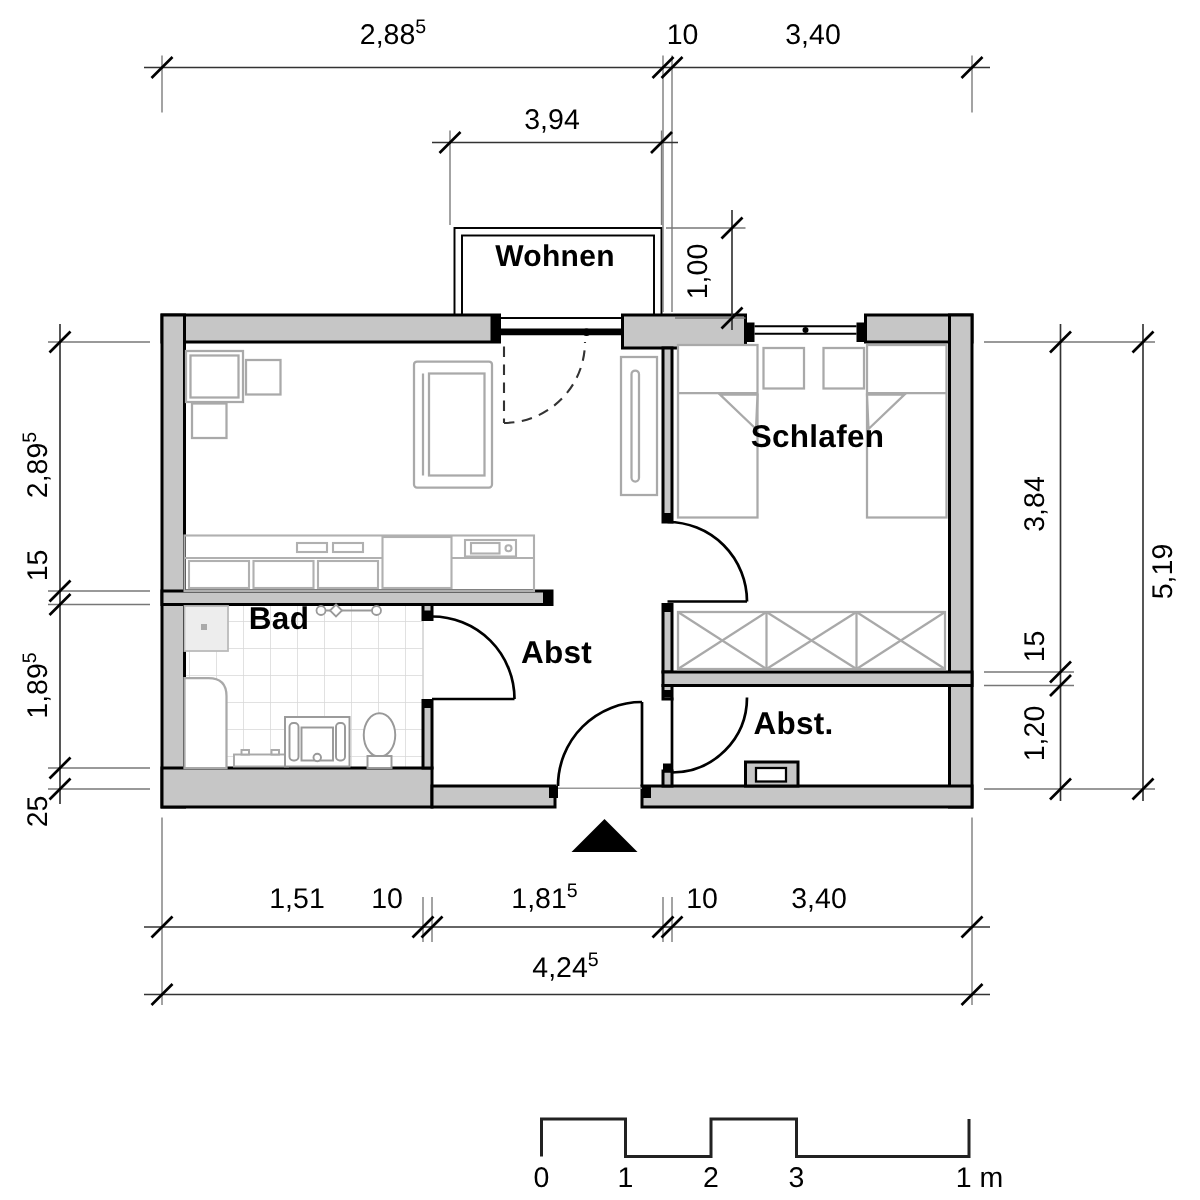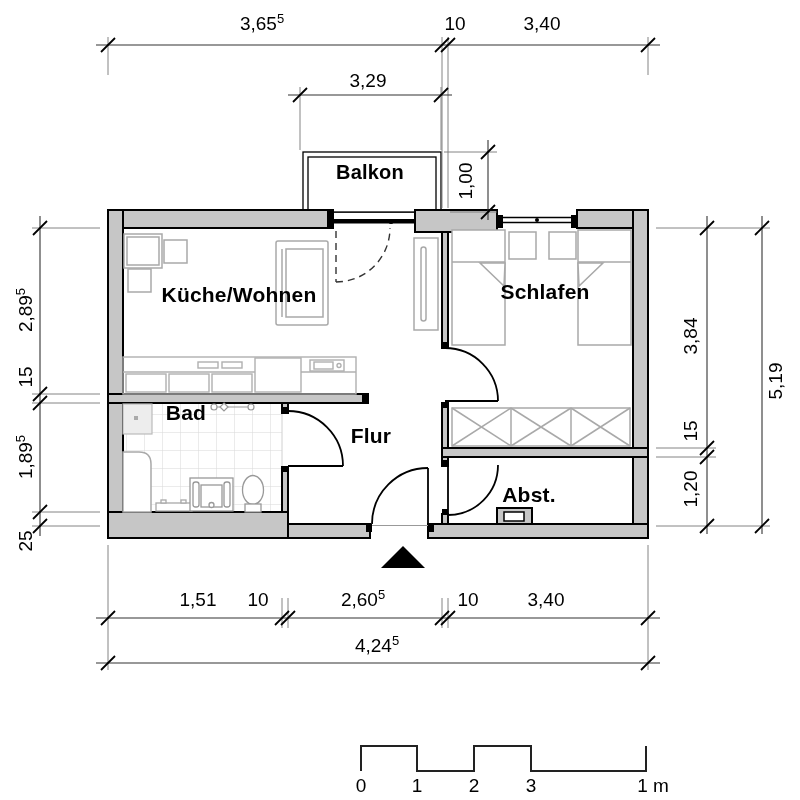--- a/index.html
+++ b/index.html
@@ -252,46 +252,45 @@
         <line x1="435" y1="625" x2="449" y2="611"></line>
     <line x1="441" y1="625" x2="455" y2="611"></line>
         <line x1="641" y1="625" x2="655" y2="611"></line>
     <line x1="101" y1="670" x2="115" y2="656"></line>
         <line x1="641" y1="670" x2="655" y2="656"></line>
   </g>
 
   <path d="M361,771 V746 H417 V771 H474 V746 H531 V771 H646 V746" fill="none" stroke="#222" stroke-width="2"></path>
 </svg>
 
-<div class="lbl" style="left:239px;top:295px">Küche/Wohnen</div>
 <div class="lbl" style="left:545px;top:292px">Schlafen</div>
 <div class="lbl" style="left:186px;top:413px">Bad</div>
-<div class="lbl" style="left:371px;top:436px">Flur</div>
-<div class="lbl" style="left:529px;top:495px">Abst.</div>
-<div class="lbl sm" style="left:370px;top:172px">Balkon</div>
-
-<div class="dim" style="left:262px;top:24px"><span>3,65</span><sup>5</sup></div>
+<div class="lbl" style="left:371px;top:436px">Abst</div>
+<div class="lbl" style="left:529px;top:483px">Abst.</div>
+<div class="lbl sm" style="left:370px;top:172px">Wohnen</div>
+
+<div class="dim" style="left:262px;top:24px"><span>2,88</span><sup>5</sup></div>
 <div class="dim" style="left:455px;top:24px"><span>10</span><sup></sup></div>
 <div class="dim" style="left:542px;top:24px"><span>3,40</span><sup></sup></div>
-<div class="dim" style="left:368px;top:81px"><span>3,29</span><sup></sup></div>
+<div class="dim" style="left:368px;top:81px"><span>3,94</span><sup></sup></div>
 <div class="dim rot" style="left:466px;top:181px"><span>1,00</span><sup></sup></div>
 
 <div class="dim rot" style="left:26px;top:310px"><span>2,89</span><sup>5</sup></div>
 <div class="dim rot" style="left:26px;top:377px"><span>15</span><sup></sup></div>
 <div class="dim rot" style="left:26px;top:457px"><span>1,89</span><sup>5</sup></div>
 <div class="dim rot" style="left:26px;top:541px"><span>25</span><sup></sup></div>
 
 <div class="dim rot" style="left:691px;top:336px"><span>3,84</span><sup></sup></div>
 <div class="dim rot" style="left:691px;top:431px"><span>15</span><sup></sup></div>
 <div class="dim rot" style="left:691px;top:489px"><span>1,20</span><sup></sup></div>
 <div class="dim rot" style="left:776px;top:381px"><span>5,19</span><sup></sup></div>
 
 <div class="dim" style="left:198px;top:600px"><span>1,51</span><sup></sup></div>
 <div class="dim" style="left:258px;top:600px"><span>10</span><sup></sup></div>
-<div class="dim" style="left:363px;top:600px"><span>2,60</span><sup>5</sup></div>
+<div class="dim" style="left:363px;top:600px"><span>1,81</span><sup>5</sup></div>
 <div class="dim" style="left:468px;top:600px"><span>10</span><sup></sup></div>
 <div class="dim" style="left:546px;top:600px"><span>3,40</span><sup></sup></div>
 <div class="dim" style="left:377px;top:646px"><span>4,24</span><sup>5</sup></div>
 
 <div class="scl" style="left:361px;top:786px">0</div>
 <div class="scl" style="left:417px;top:786px">1</div>
 <div class="scl" style="left:474px;top:786px">2</div>
 <div class="scl" style="left:531px;top:786px">3</div>
 <div class="scl" style="left:653px;top:786px">1 m</div>
 

